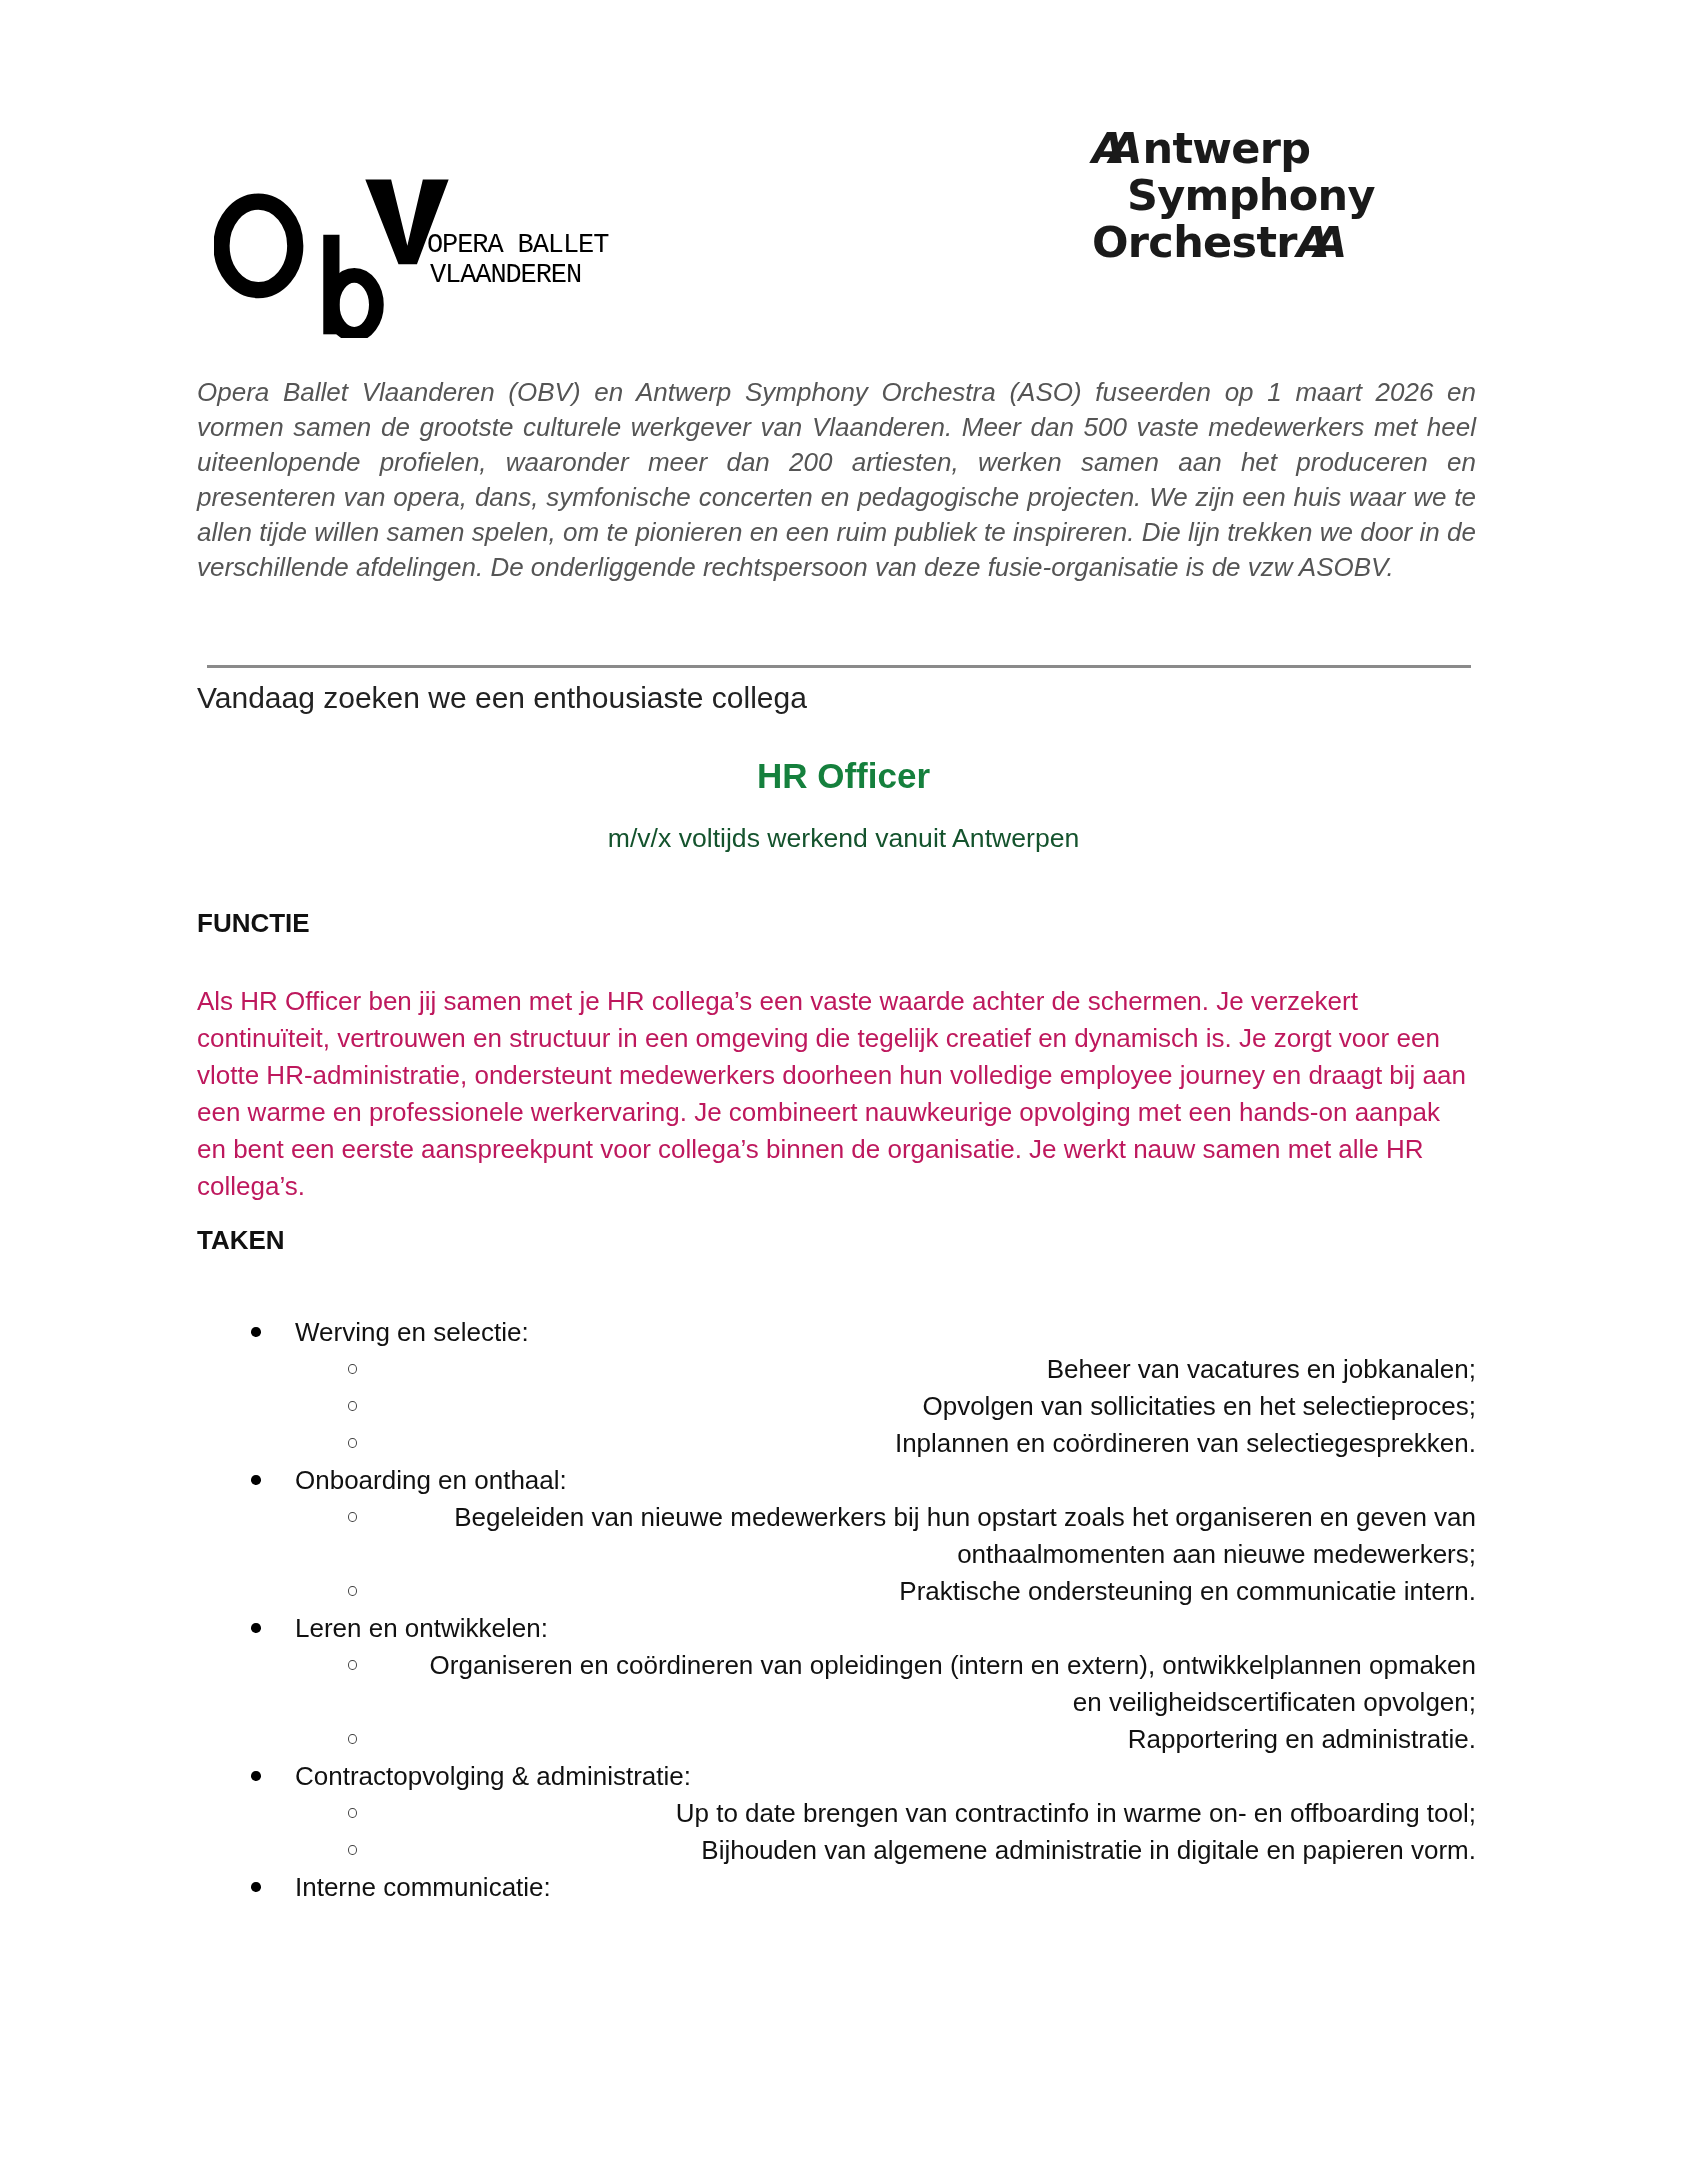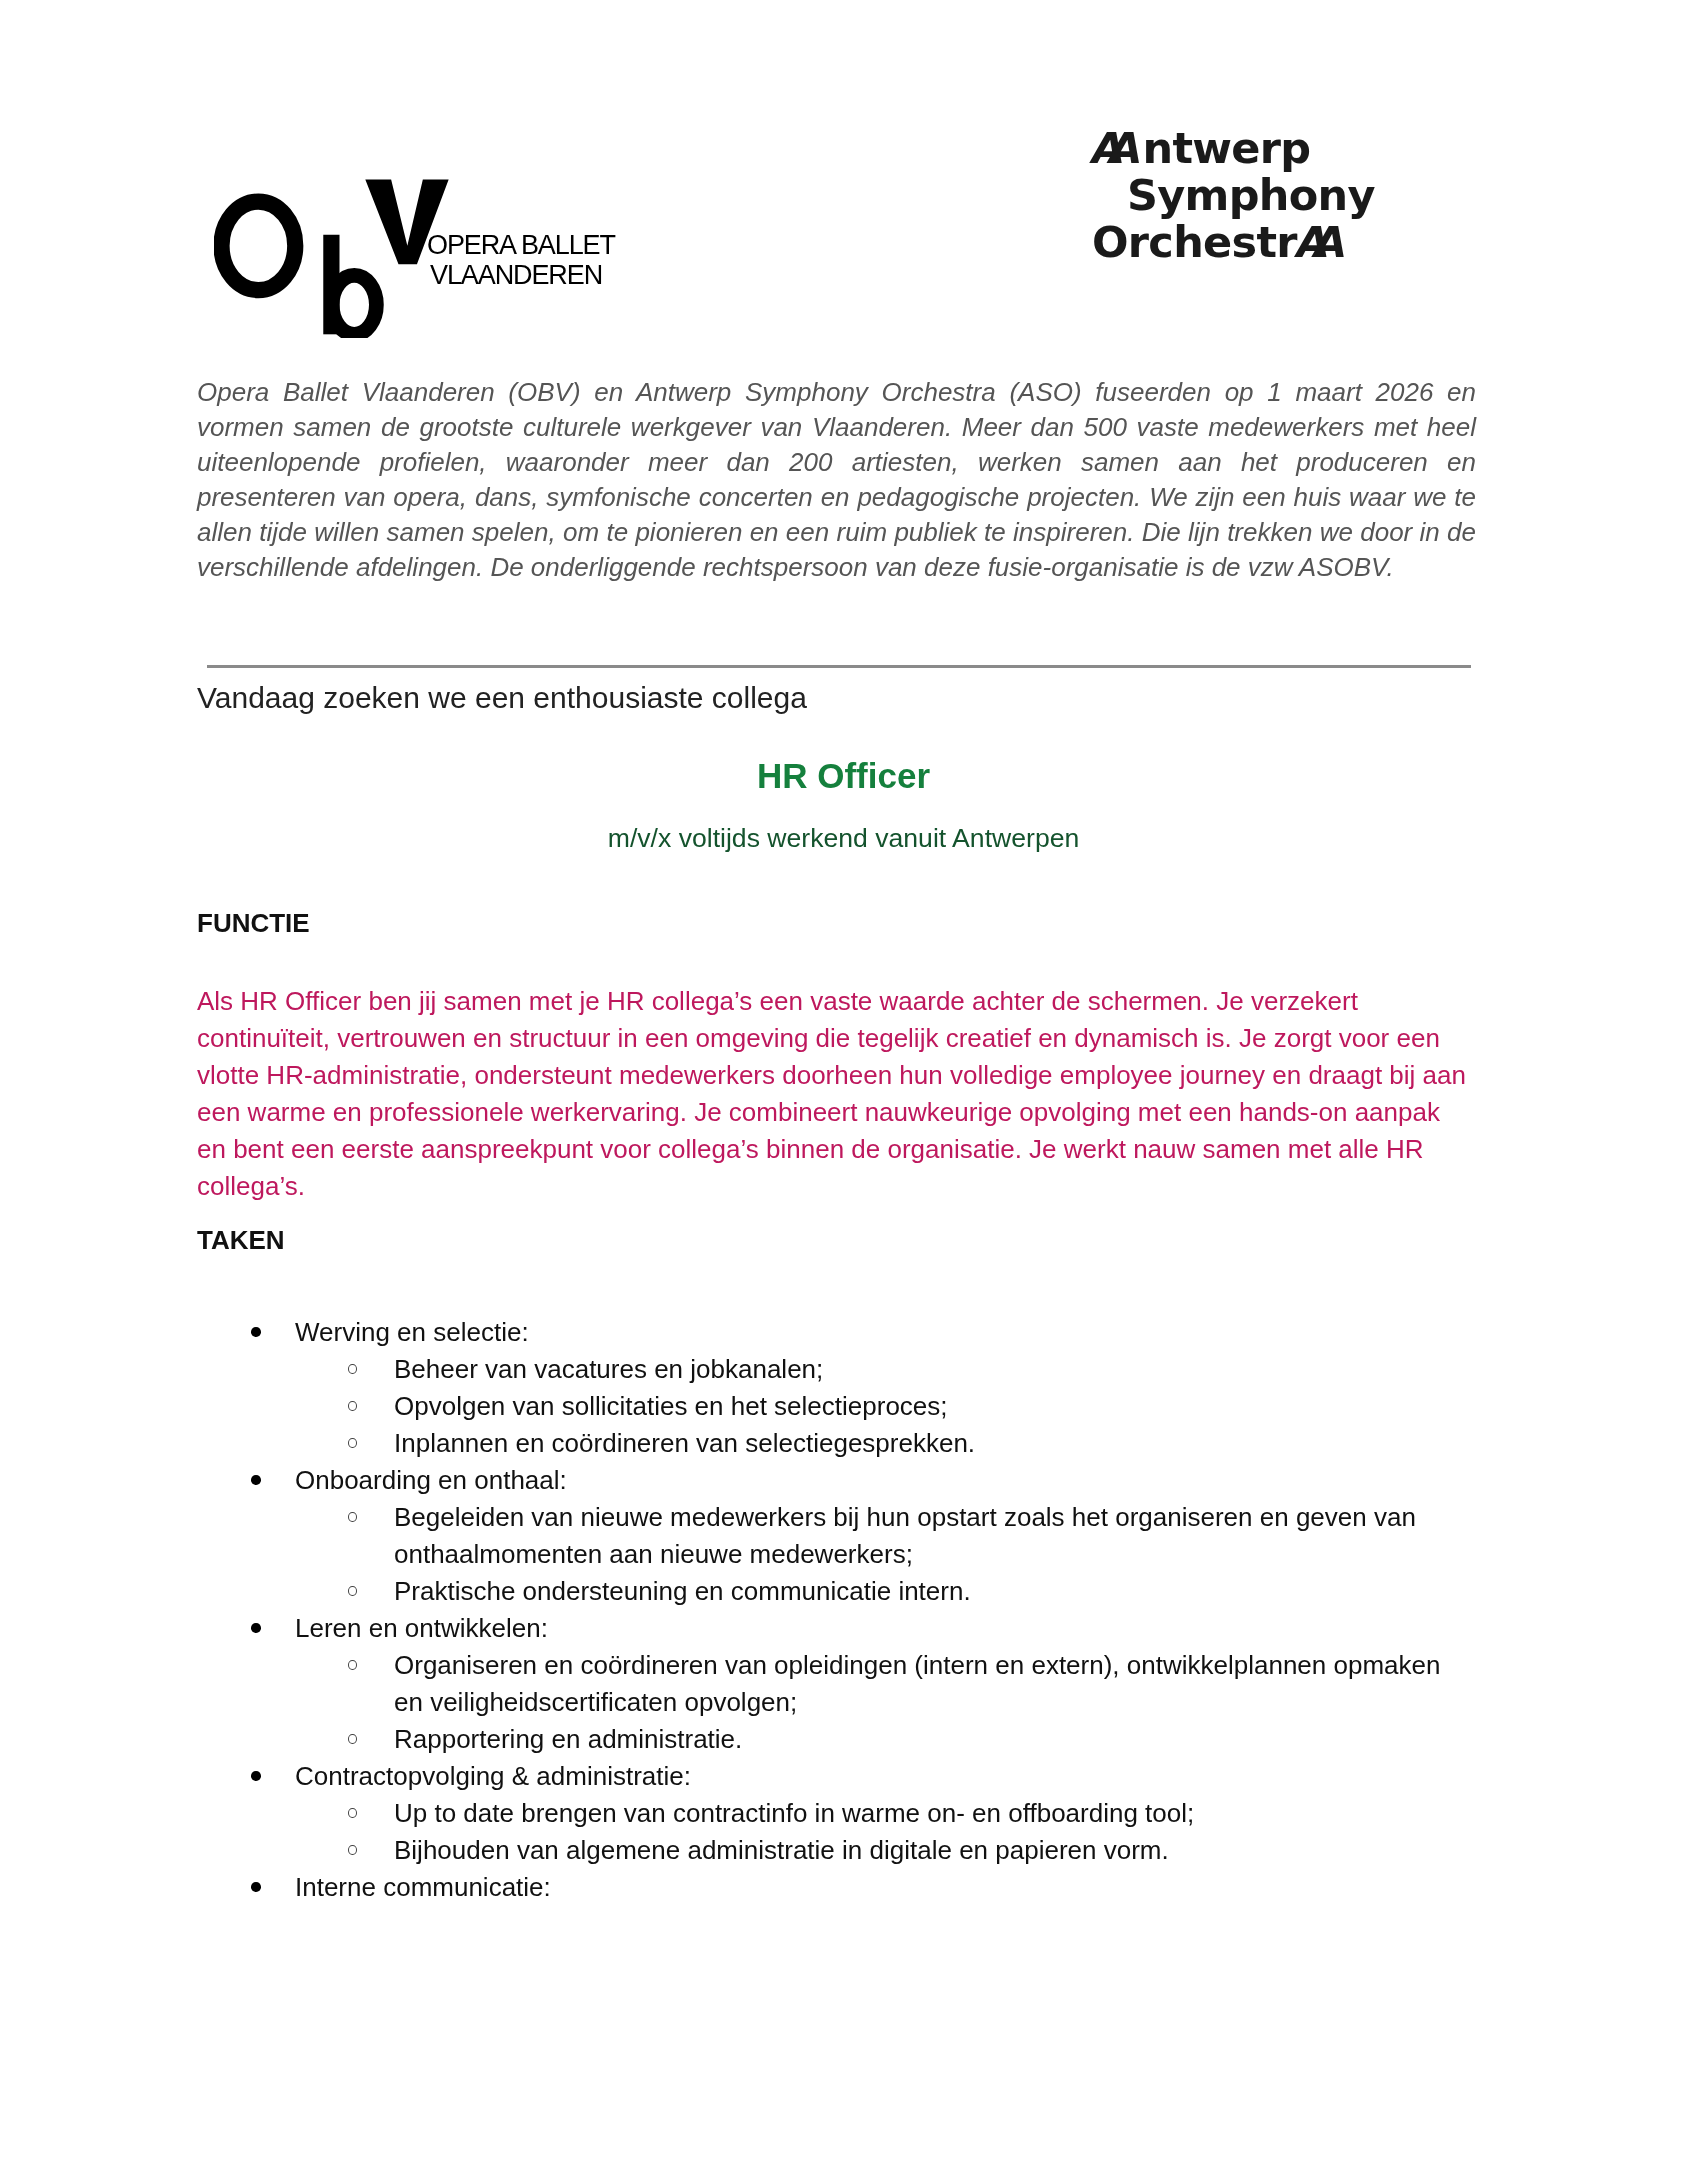--- a/index.html
+++ b/index.html
@@ -4,21 +4,21 @@
 <style>
   html, body { margin: 0; padding: 0; background: #ffffff; }
   body { width: 1687px; height: 2183px; position: relative; overflow: hidden;
          font-family: "Liberation Sans", sans-serif; color: #111; }
   .page { position: absolute; left: 0; top: 0; width: 1687px; height: 2183px; background: #fff; }
 
   
   .obv-logo { position: absolute; left: 214px; top: 161px; width: 458px; height: 177px; }
   .obv-mark { position: absolute; left: 0; top: 0; width: 251px; height: 177px; }
   .obv-text { position: absolute; left: 213px; top: 70px; font-size: 27px; line-height: 29.5px;
-              letter-spacing: -1.1px; color: #000; font-family: Liberation Sans, sans-serif; }
+              letter-spacing: -1.1px; color: #000; font-family: Liberation Mono, monospace; }
   .obv-text div { white-space: nowrap; }
 
   
   .aso-logo { position: absolute; left: 1092px; top: 125px; width: 354px; height: 148px;
               font-family: "DejaVu Sans", sans-serif; font-weight: bold; color: #1a1a1a;
               font-size: 43px; line-height: 47px; letter-spacing: -0.7px; }
   .aso-logo .l1 { position: absolute; left: 0; top: 0; white-space: nowrap; }
   .aso-logo .l2 { position: absolute; left: 35px; top: 47px; white-space: nowrap; }
   .aso-logo .l3 { position: absolute; left: 0; top: 94px; white-space: nowrap; }
   .aa { display: inline-block; letter-spacing: -16px; font-style: italic; margin-right: 16px; }
@@ -42,21 +42,21 @@
 
   .body-para { top: 983px; font-size: 26px; line-height: 37px; color: #be185d; }
   .body-para p { margin: 0; }
 
   .tasks { top: 1314px; font-size: 26px; line-height: 37px; color: #111; }
   .tasks .tasks-lead { font-weight: bold; margin: 0; }
   .tasks ul { list-style: none; margin: 0; padding: 0; }
   .tasks li.l1 { position: relative; padding-left: 98px; }
   .tasks li.l1 > .bullet { position: absolute; left: 54px; top: 13.3px; width: 9.6px; height: 9.6px;
                             border-radius: 50%; background: #000; }
-  .tasks ul.sub li { position: relative; padding-left: 197px; }
+  .tasks ul.sub li { position: relative; padding-left: 197px; text-align: right; }
   .tasks ul.sub li > .bullet-o { position: absolute; left: 151px; top: 13.3px; width: 6.6px; height: 7.4px;
                                  border-radius: 50%; border: 1.5px solid #444; background: #fff; }
   .tasks ul.sub { margin-left: -98px; }
 </style>
 </head>
 <body>
 
 <div class="page">
 
   <div class="obv-logo">

